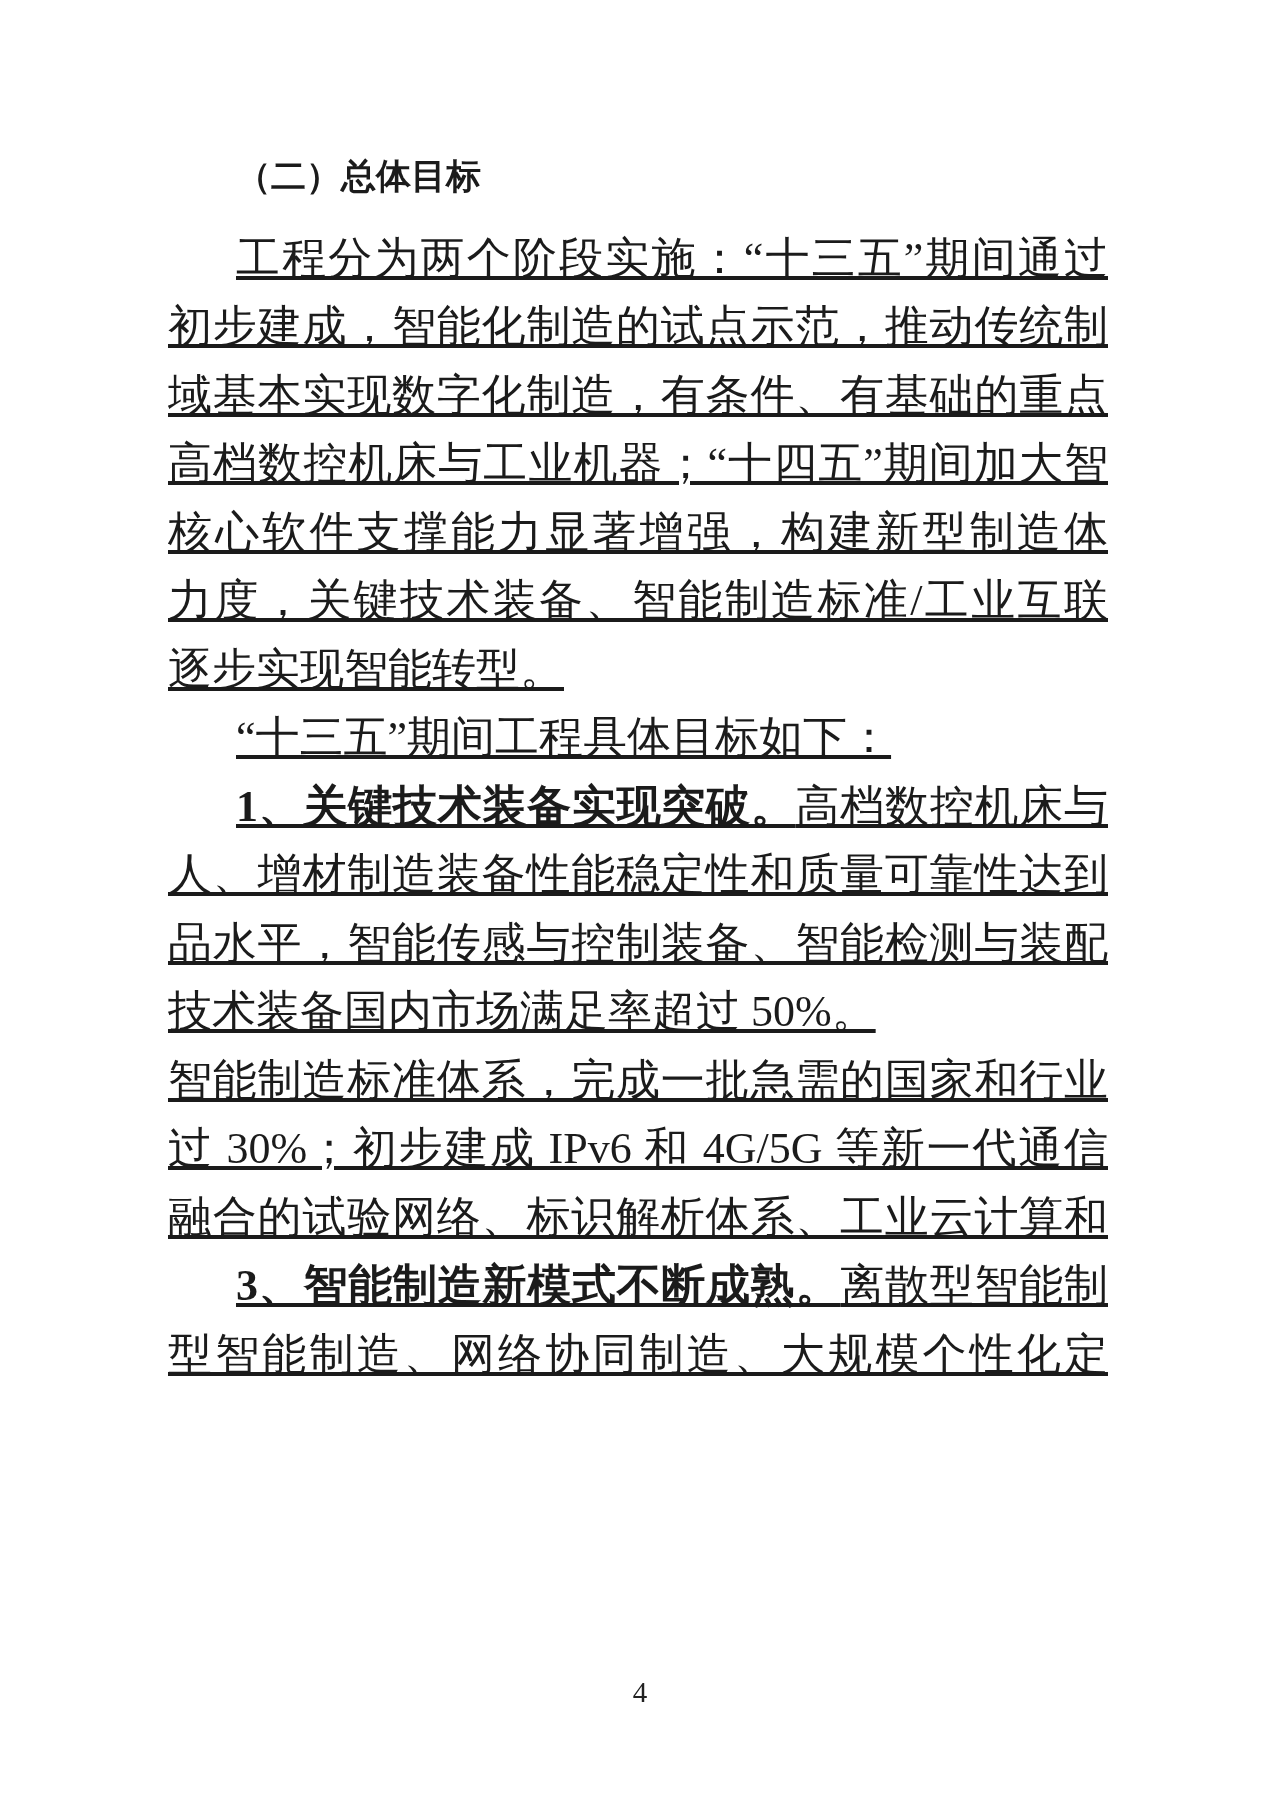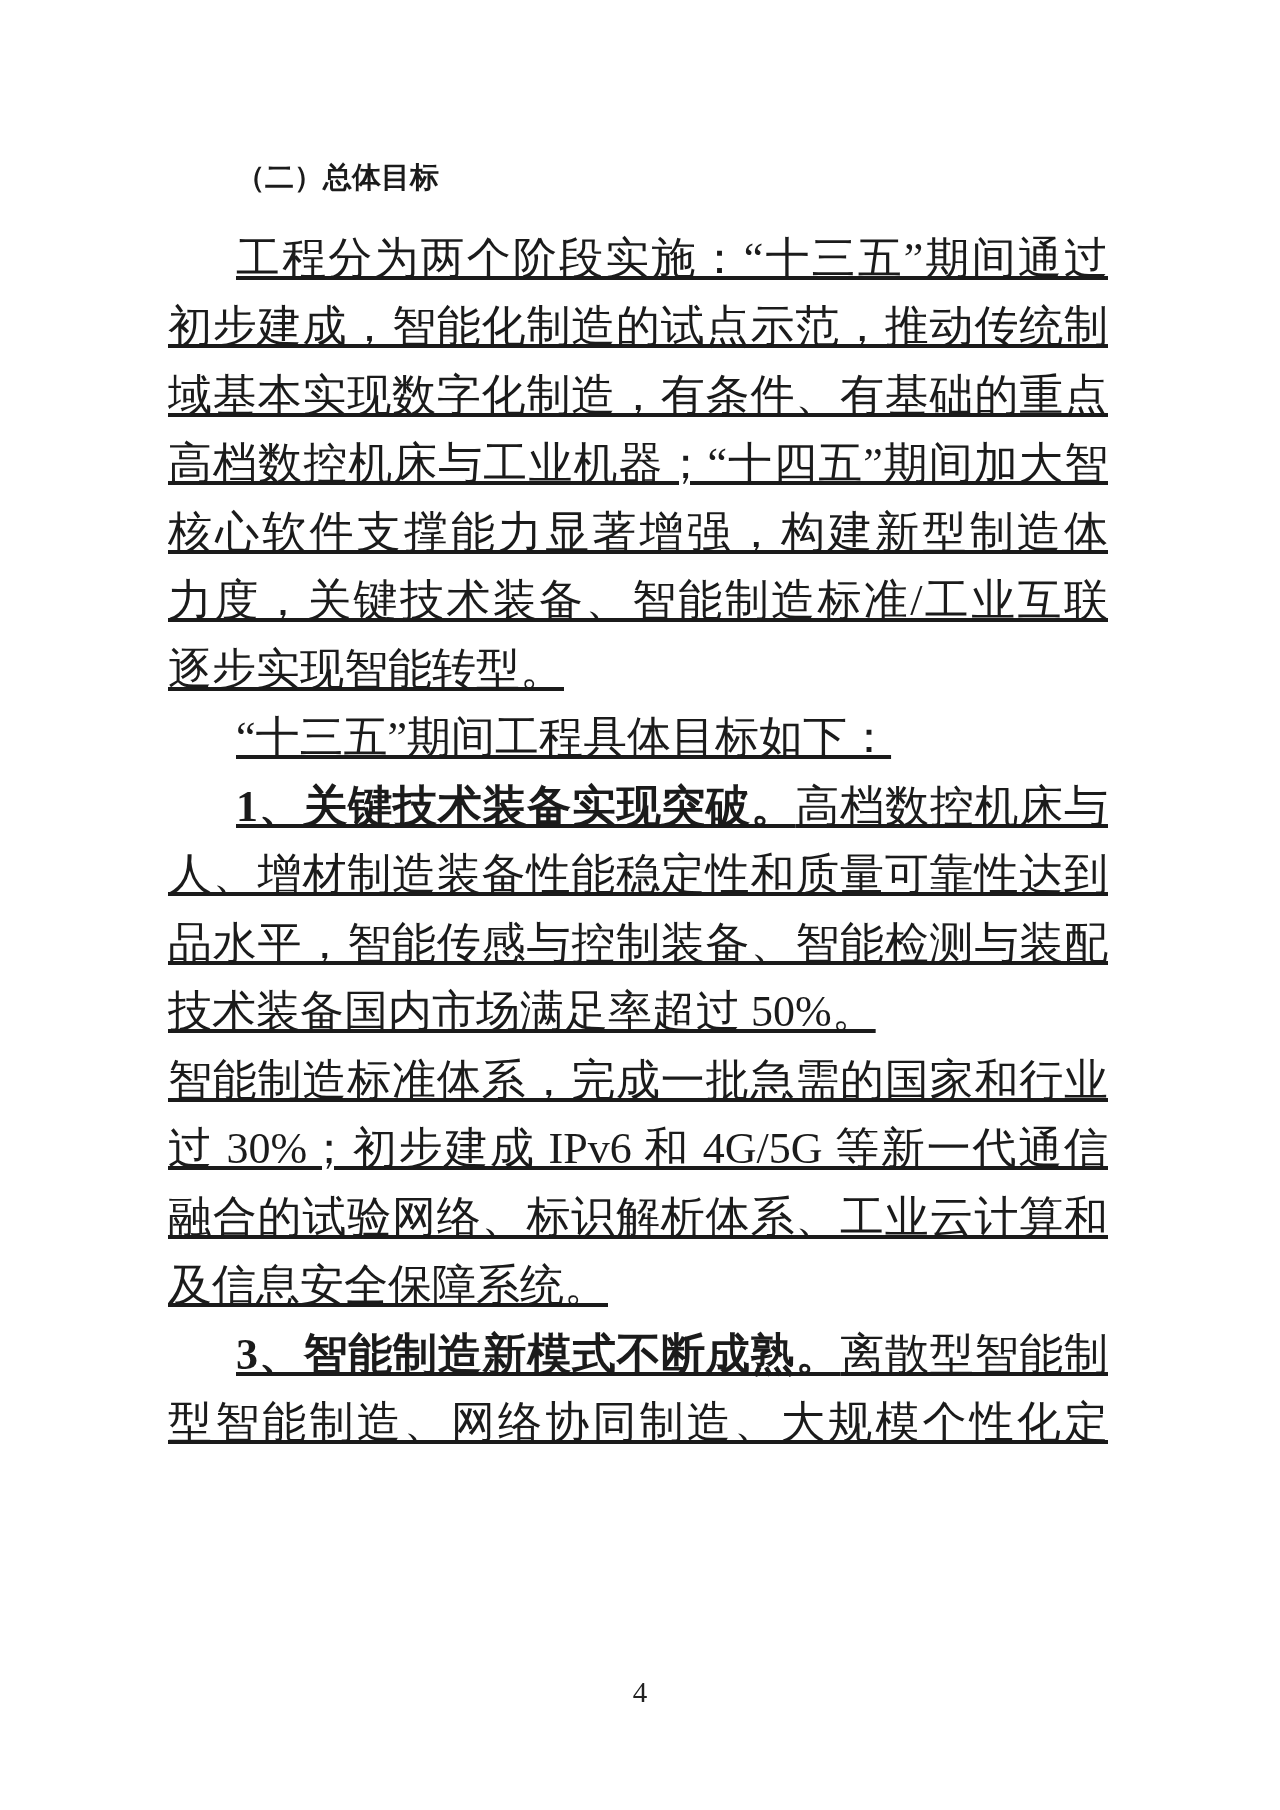--- a/index.html
+++ b/index.html
@@ -13,21 +13,21 @@
     overflow: hidden;
   }
   .page {
     position: absolute;
     inset: 0;
     box-sizing: border-box;
     padding: 143px 172px 0 168px;
   }
   .heading {
     margin: 0 0 13px 0;
-    font-size: 29px;
+    font-size: 35px;
     font-weight: bold;
     line-height: 68.5px;
     text-indent: 68px;
     white-space: nowrap;
   }
   .line {
     font-size: 44px;
     line-height: 68.5px;
     height: 68.5px;
     overflow: hidden;
@@ -66,20 +66,19 @@
     <div class="line"><span>力度，关键技术装备、智能制造标准/工业互联网/信息安全、</span></div>
     <div class="line short"><span>逐步实现智能转型。</span></div>
     <div class="line indent short"><span>“十三五”期间工程具体目标如下：</span></div>
     <div class="line indent"><b class="lead">1、关键技术装备实现突破。</b><span>高档数控机床与工业机器</span></div>
     <div class="line"><span>人、增材制造装备性能稳定性和质量可靠性达到国际同类产</span></div>
     <div class="line"><span>品水平，智能传感与控制装备、智能检测与装配装备、智能</span></div>
     <div class="line short"><span>技术装备国内市场满足率超过 50%。</span></div>
     <div class="line"><span>智能制造标准体系，完成一批急需的国家和行业重点标准；</span></div>
     <div class="line"><span>过 30%；初步建成 IPv6 和 4G/5G 等新一代通信技术与工业</span></div>
     <div class="line"><span>融合的试验网络、标识解析体系、工业云计算和大数据平台</span></div>
-    <div class="line short"><span>及信息安全保障系统。</span></div>
     <div class="line indent"><b class="lead">3、智能制造新模式不断成熟。</b><span>离散型智能制造、流程</span></div>
     <div class="line"><span>型智能制造、网络协同制造、大规模个性化定制、远程运维</span></div>
   </div>
 
   <div class="footer"><span>4</span></div>
 
 </div>
 
 </body></html>

